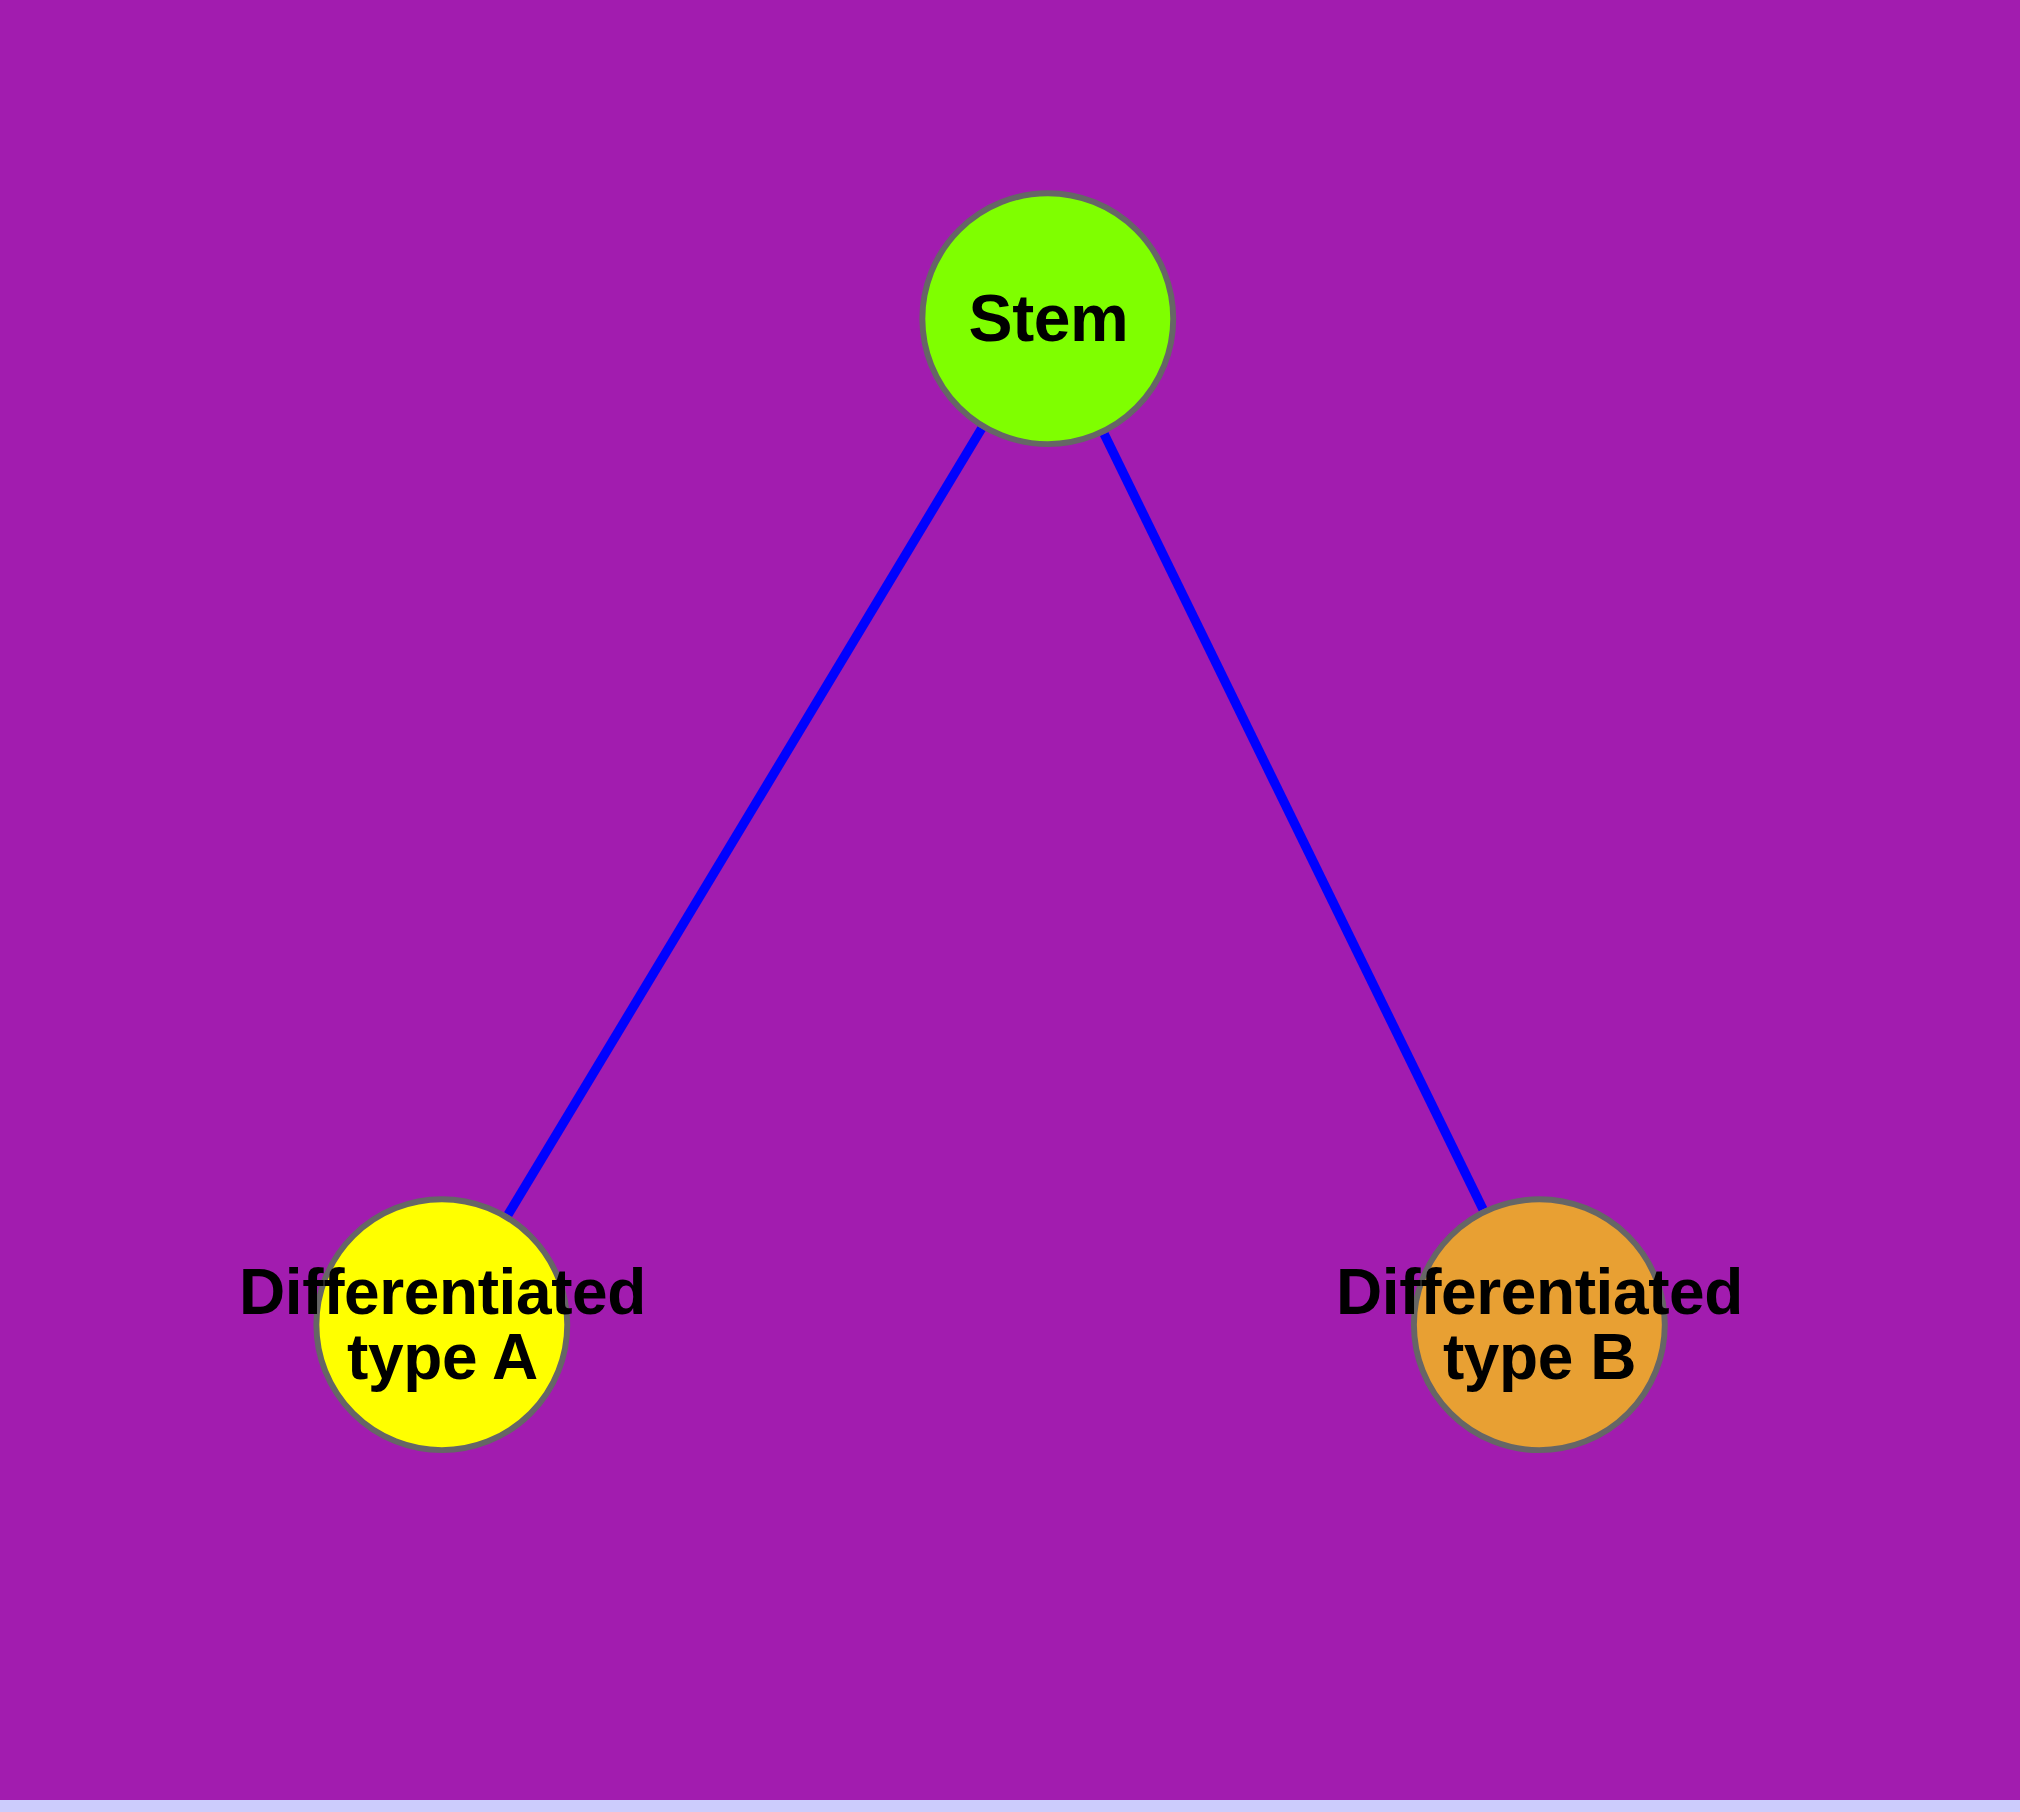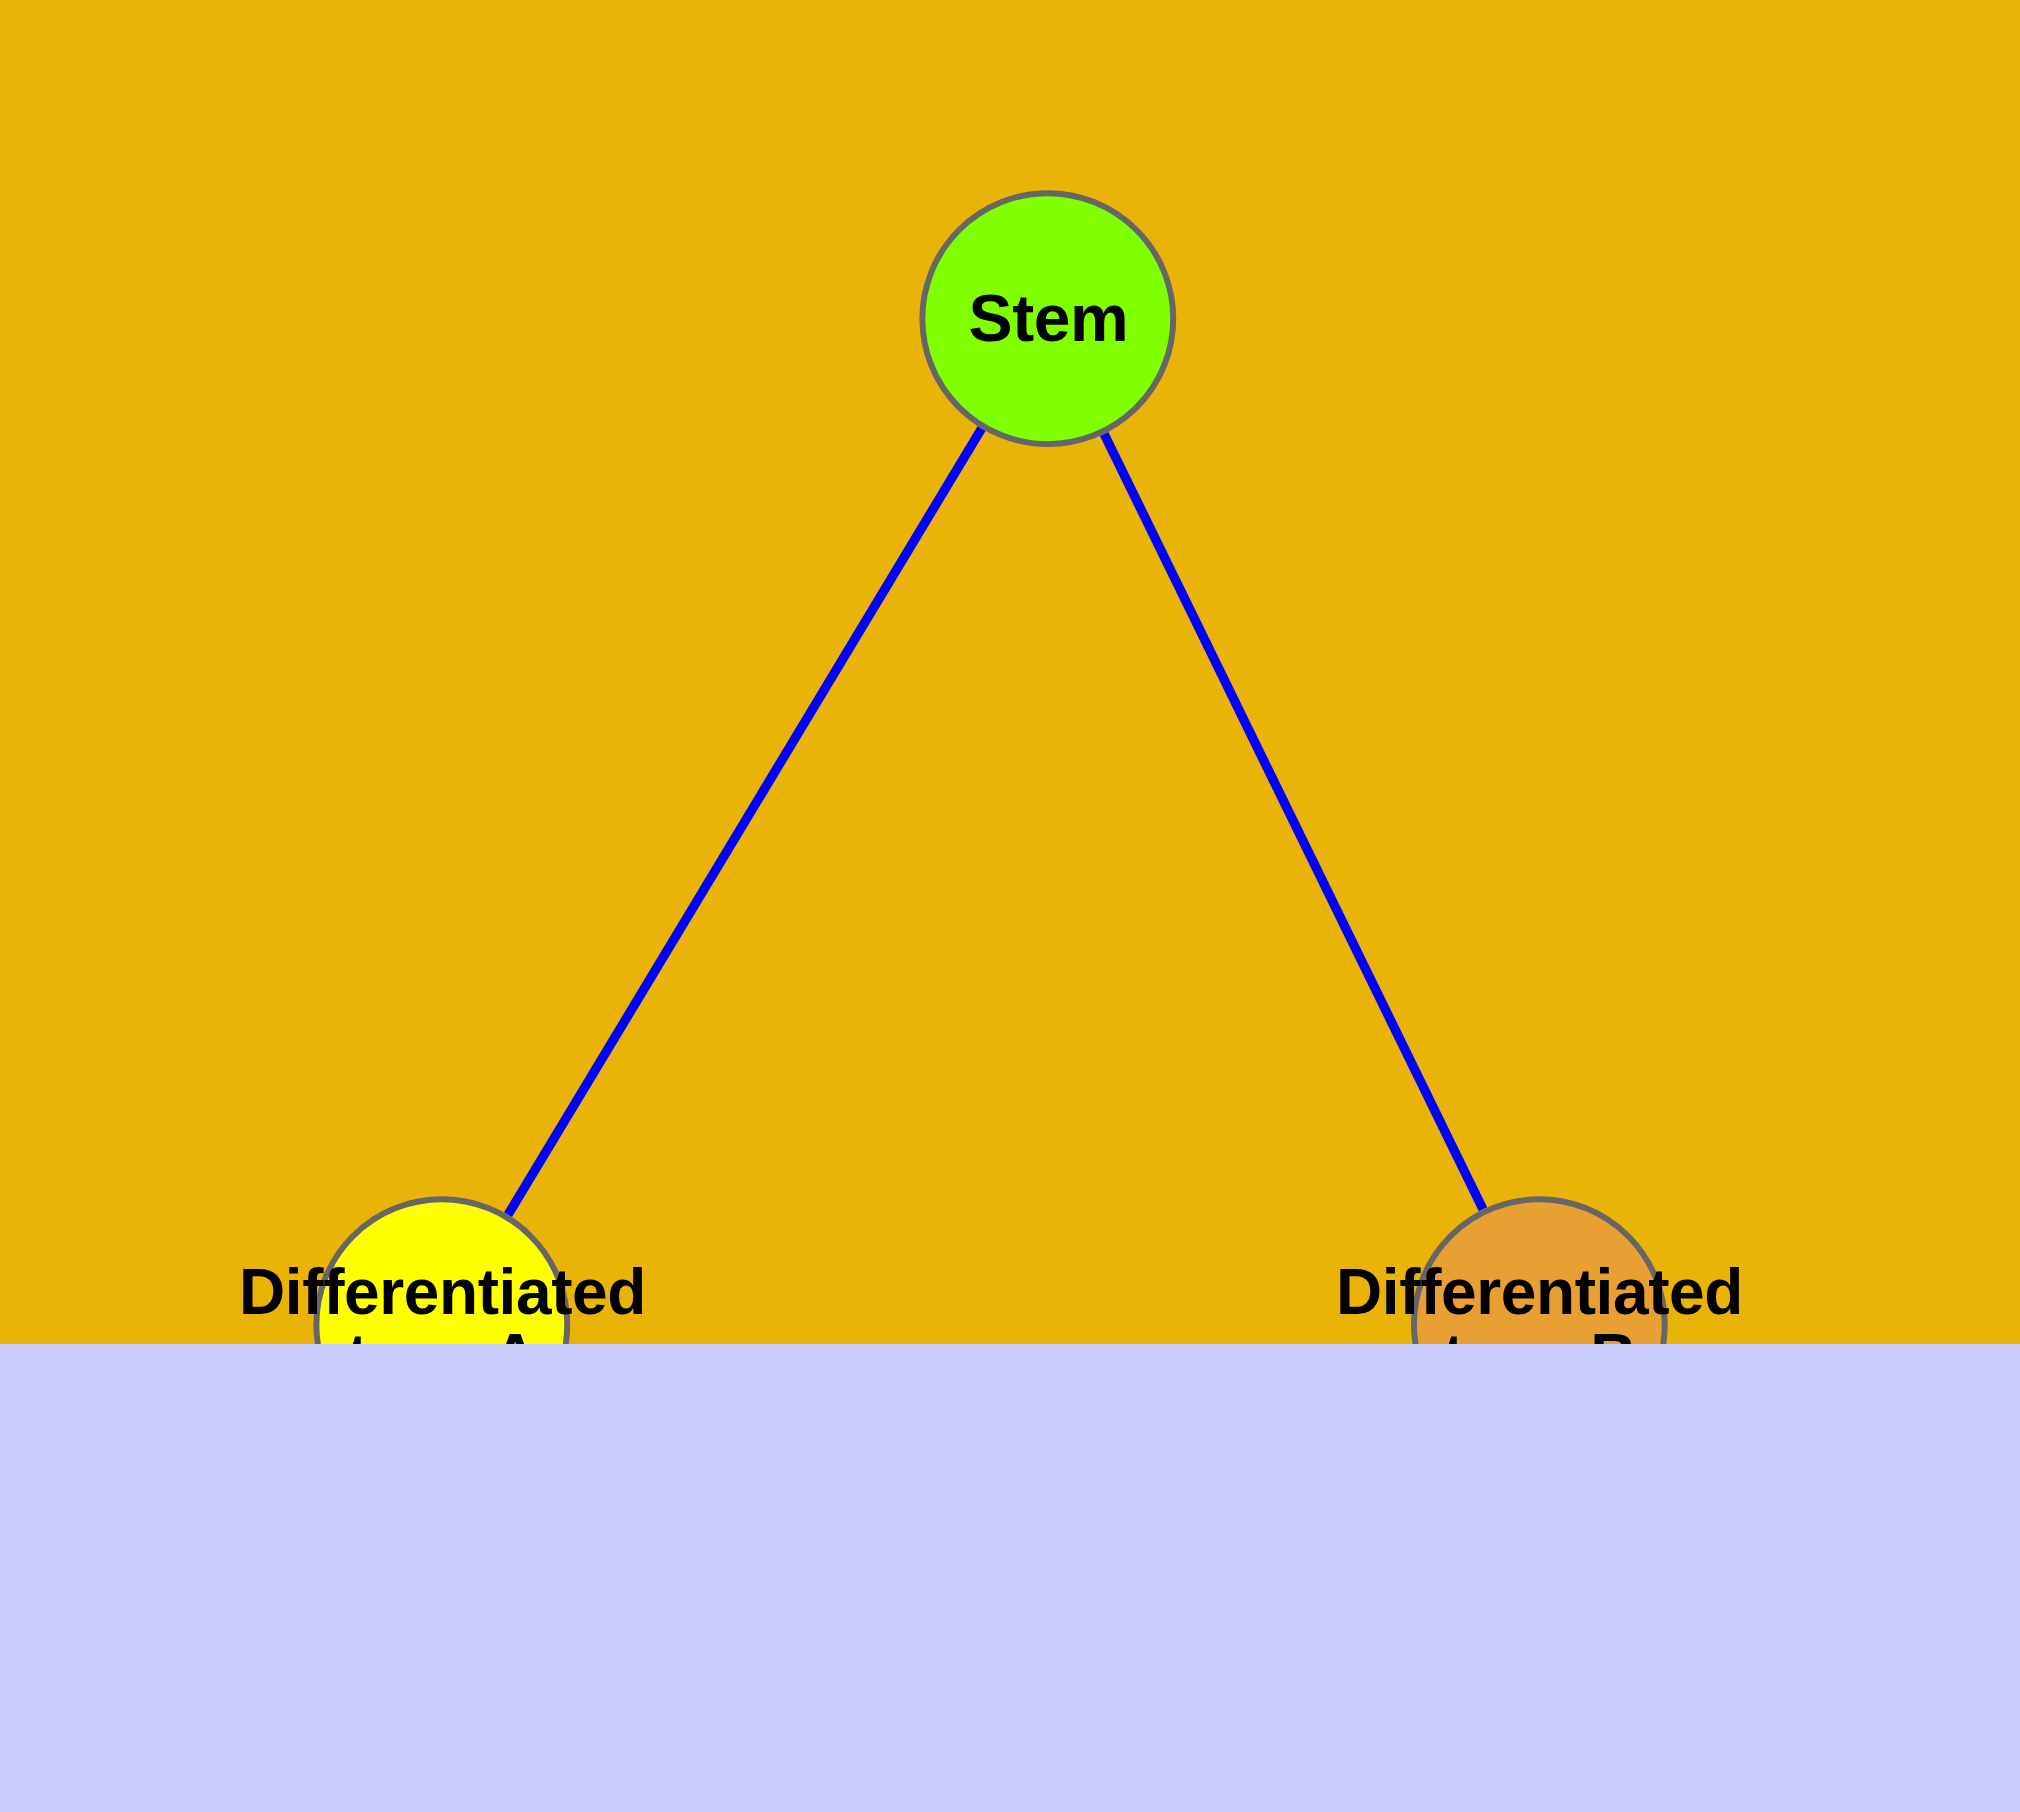--- a/index.html
+++ b/index.html
@@ -4,22 +4,22 @@
 <title>Cell Differentiation Graph</title>
 <style>
   html, body {
     margin: 0;
     padding: 0;
     background: #ccccfc;
   }
   #stage {
     position: relative;
     width: 2021px;
-    height: 1344px;
-    background: #eab308;
+    height: 1800px;
+    background: #a21caf;
     overflow: hidden;
     font-family: "Liberation Sans", "DejaVu Sans", sans-serif;
   }
   #graph-svg {
     position: absolute;
     inset: 0;
     width: 2021px;
     height: 1812px;
     display: block;
   }

